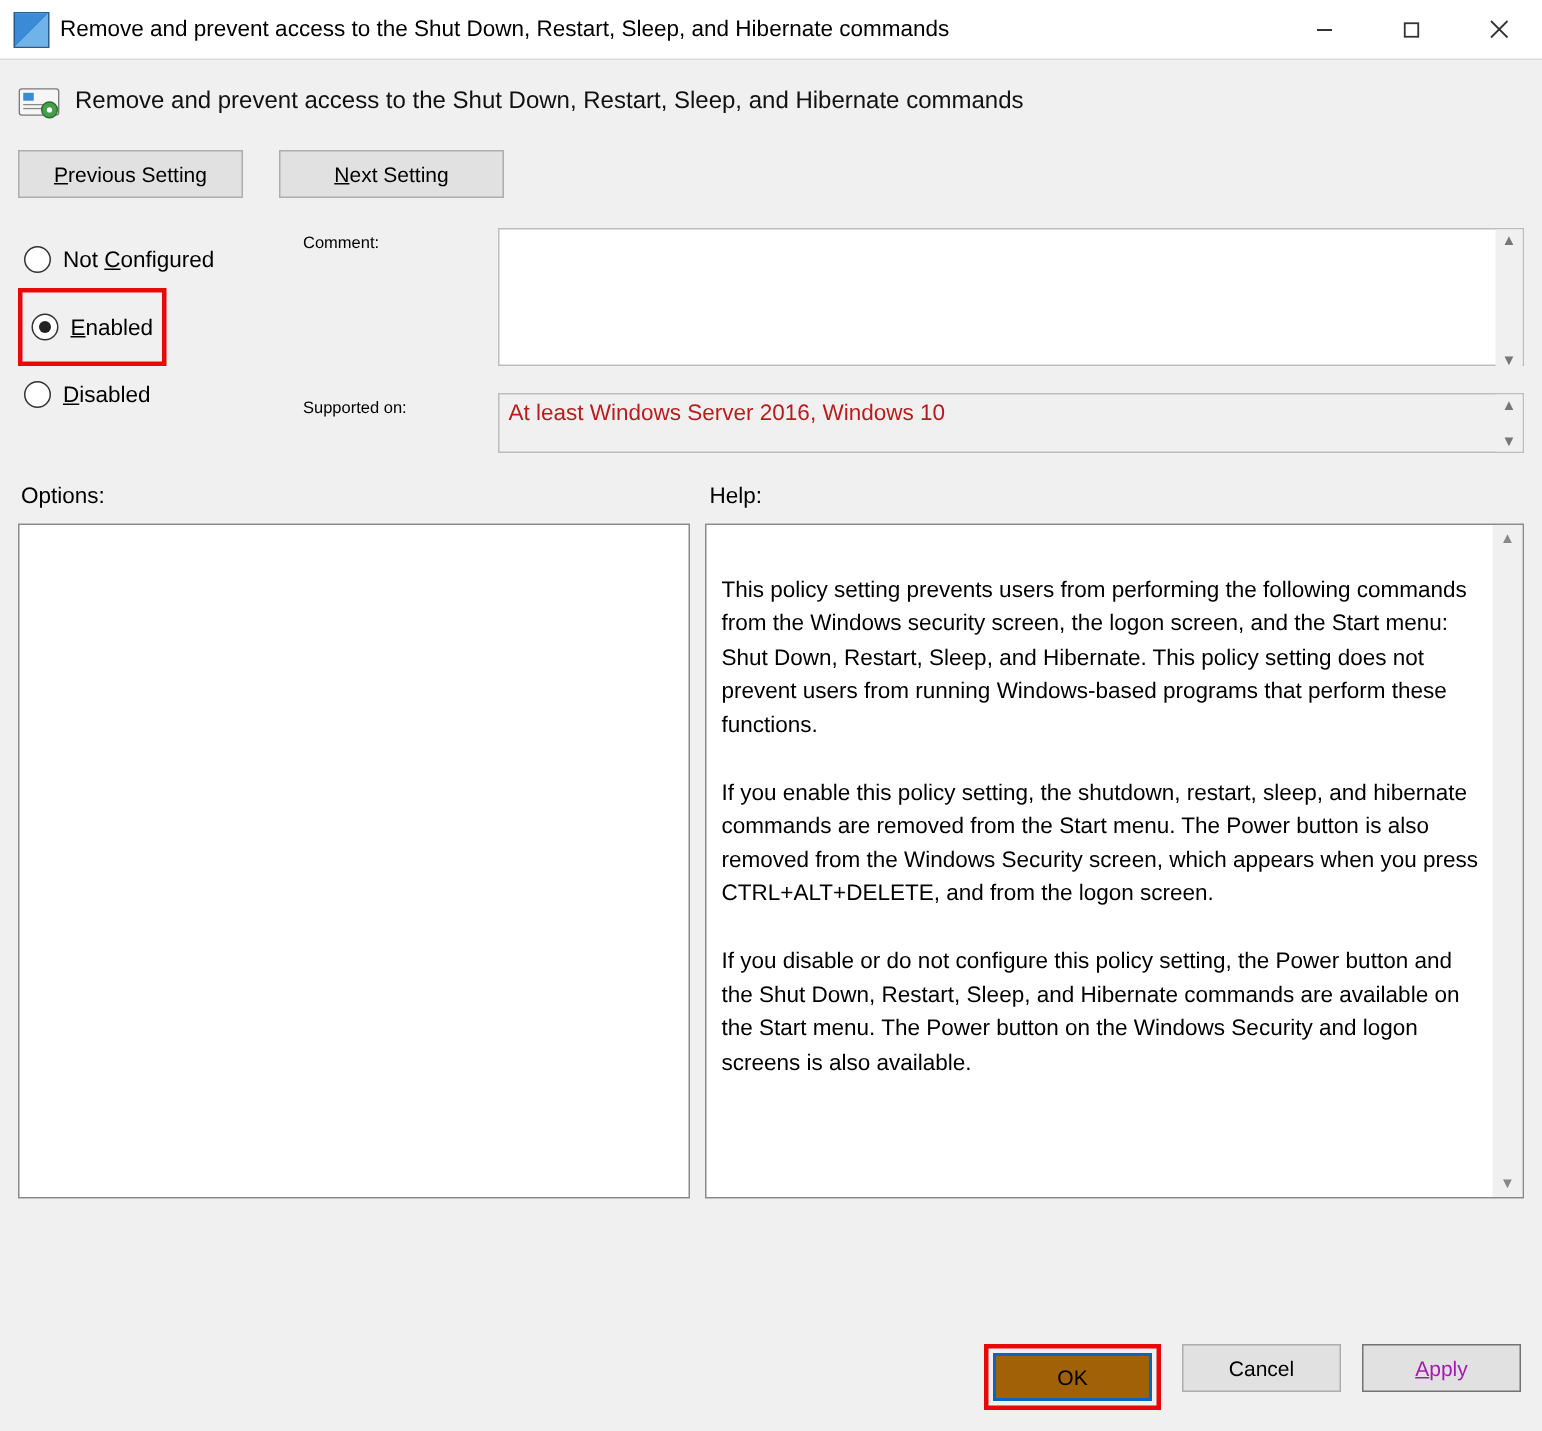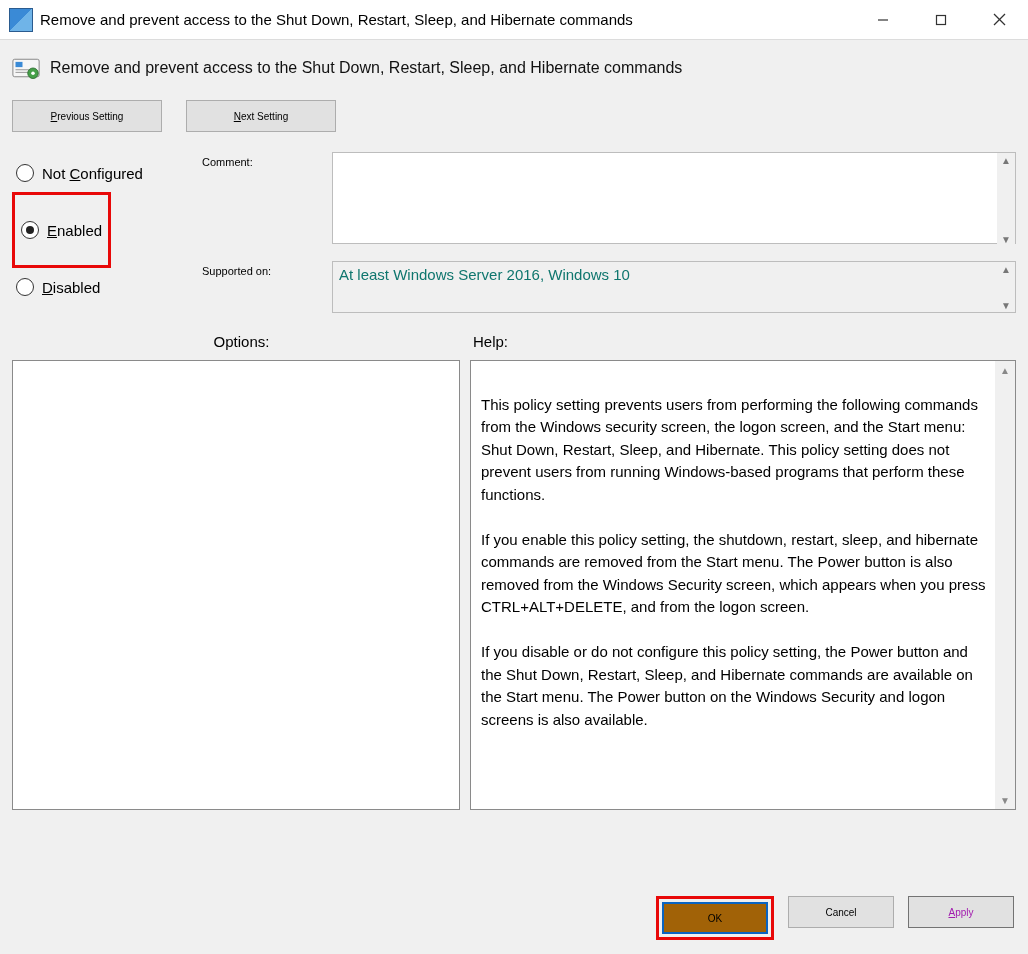--- a/index.html
+++ b/index.html
@@ -81,21 +81,21 @@
     display: flex;
     gap: 24px;
     margin-bottom: 20px;
   }
   .btn {
     background: #e1e1e1;
     border: 1px solid #adadad;
     height: 32px;
     padding: 0 18px;
     font-family: inherit;
-    font-size: 10px;
+    font-size: 14px;
     cursor: pointer;
   }
   .btn-nav { width: 150px; }
 
   
   .config-row {
     display: flex;
     align-items: flex-start;
     gap: 20px;
     margin-bottom: 8px;
@@ -121,21 +121,21 @@
     align-items: center; justify-content: center;
     background:#fff;
   }
   .radio-circle .dot {
     width: 8px; height:8px;
     border-radius: 50%;
     background:#222;
   }
   .highlight-box {
     border: 3px solid #e80808;
-    padding: 16px 2px;
+    padding: 4px 2px;
   }
 
   .right-col {
     flex: 1;
     display: grid;
     grid-template-columns: 130px 1fr;
     row-gap: 14px;
     align-items: start;
   }
   .fld-label { font-size: 11px; padding-top: 4px; }
@@ -145,21 +145,21 @@
     width: 100%;
     border: 1px solid #bdbdbd;
     background: #fff;
     font-family: inherit;
     font-size: 15px;
     padding: 4px 20px 4px 6px;
     resize: none;
     position: relative;
   }
   .comment-box { height: 92px; }
-  .supported-box { height: 52px; background:#f0f0f0; color:#0f766e;}
+  .supported-box { height: 40px; background:#f0f0f0; color:#b91c1c;}
   .scroll-spinner {
     position: absolute;
     right: 1px; top:1px; bottom:1px;
     width: 18px;
     background: #f0f0f0;
     display:flex; flex-direction:column;
     justify-content: space-between;
   }
   .scroll-spinner .arr {
     height: 14px;
@@ -167,21 +167,21 @@
     color:#777;
     font-size: 10px;
   }
 
   
   .labels-row {
     display: flex;
     margin-top: 20px;
     margin-bottom: 10px;
   }
-  .labels-row .lab-left { width: 455px; padding-left:2px;text-align:center; }
+  .labels-row .lab-left { width: 455px; padding-left:2px; }
   .labels-row .lab-right { flex:1; padding-left:4px; }
 
   .panels-row {
     display: flex;
     gap: 10px;
     height: 450px;
   }
   .panel {
     border: 1px solid #8a8a8a;
     background: #fff;

